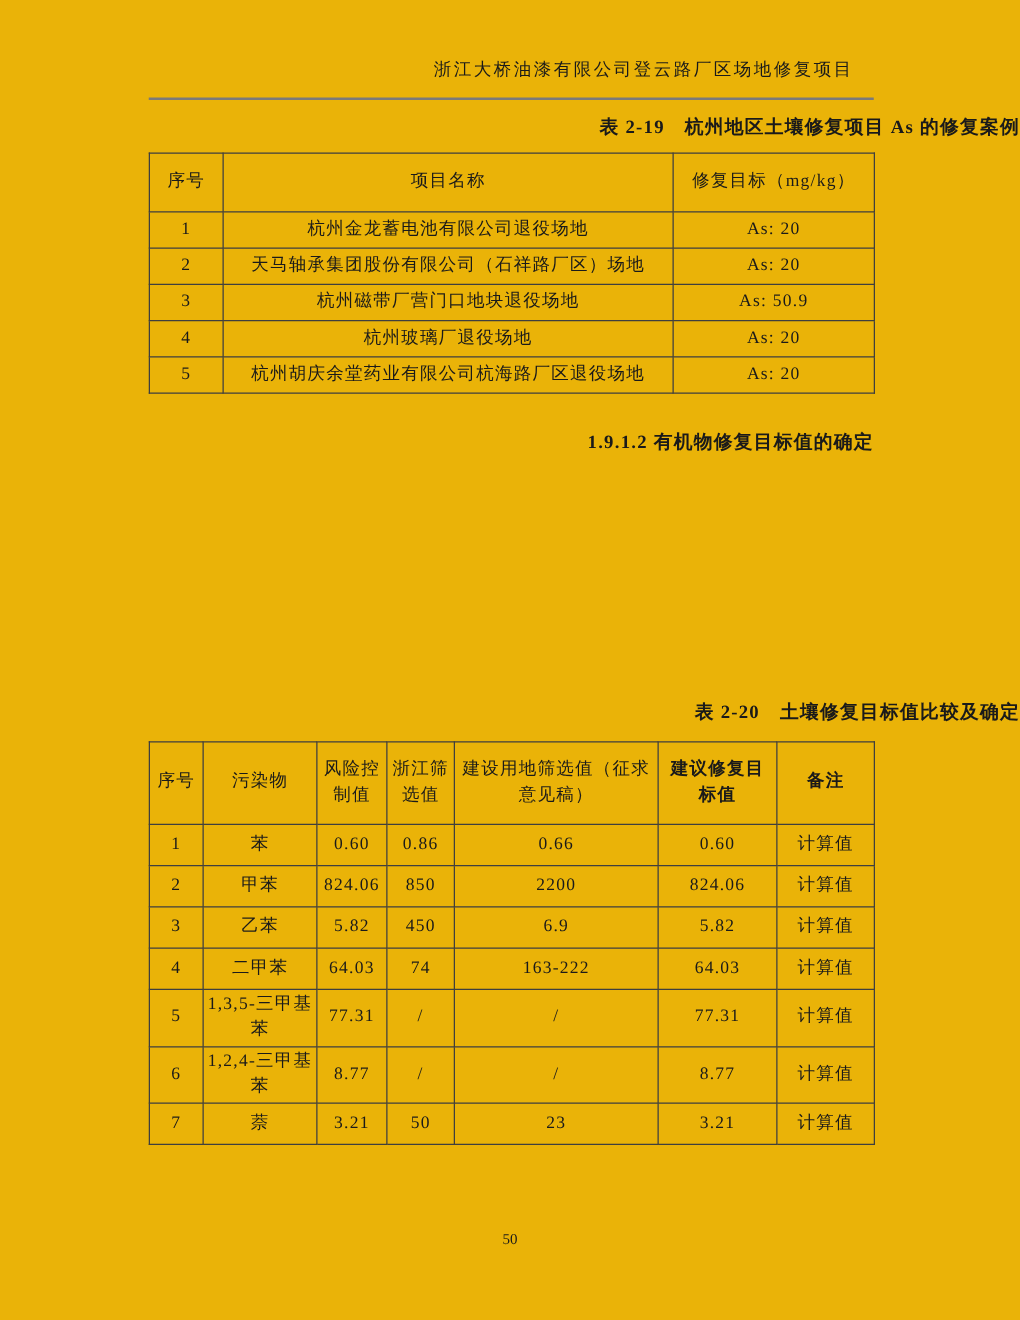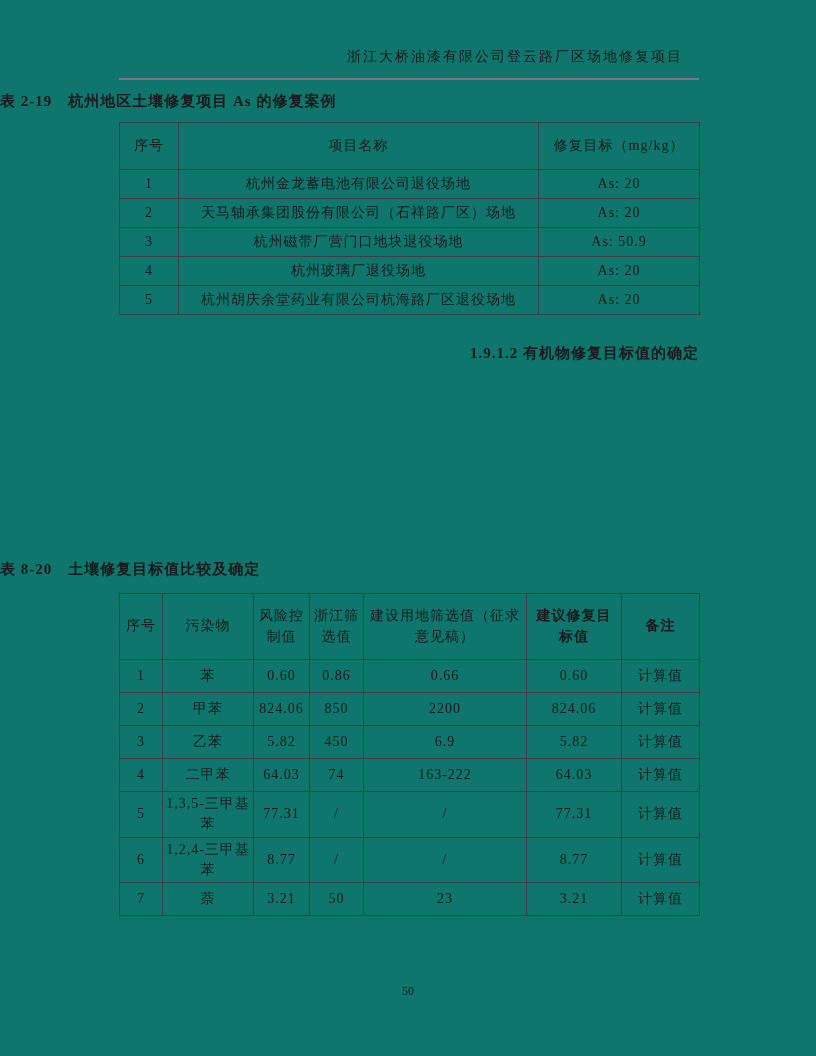--- a/index.html
+++ b/index.html
@@ -6,21 +6,21 @@
   html, body { background: #ffffff; }
   body {
     font-family: "Liberation Serif", "DejaVu Serif", serif;
     color: #1a1a1a;
   }
   .page {
     position: relative;
     width: 816px;
     height: 1056px;
     margin: 0 auto;
-    background: #0f766e;
+    background: #eab308;
     overflow: hidden;
   }
   .content-col { position: absolute; left: 119px; width: 580px; }
 
   
   .doc-header {
     top: 42px;
     height: 38px;
     border-bottom: 2px solid #7a7a7a;
     text-align: right;
@@ -29,21 +29,21 @@
   .doc-header .hdr-text {
     font-size: 14px;
     letter-spacing: 2px;
     line-height: 30px;
     color: #1a1a1a;
   }
 
   .table-caption {
     position: absolute;
     left: 0; width: 816px;
-    text-align: left;
+    text-align: right;
     font-weight: bold;
     font-size: 15px;
     letter-spacing: 1px;
   }
   .caption-1 { top: 92px; }
   .caption-2 { top: 560px; }
 
   table {
     border-collapse: collapse;
     table-layout: fixed;
@@ -142,21 +142,21 @@
           <td>5</td>
           <td>杭州胡庆余堂药业有限公司杭海路厂区退役场地</td>
           <td>As: 20</td>
         </tr>
       </tbody>
   </table>
 
   <div class="content-col section-heading">1.9.1.2 有机物修复目标值的确定</div>
 
 
-  <div class="table-caption caption-2">表 8-20　土壤修复目标值比较及确定</div>
+  <div class="table-caption caption-2">表 2-20　土壤修复目标值比较及确定</div>
 
   <table class="content-col tbl-2">
     <colgroup>
       <col style="width:43px">
         <col style="width:91px">
         <col style="width:56px">
         <col style="width:54px">
         <col style="width:163px">
         <col style="width:95px">
         <col style="width:78px">

